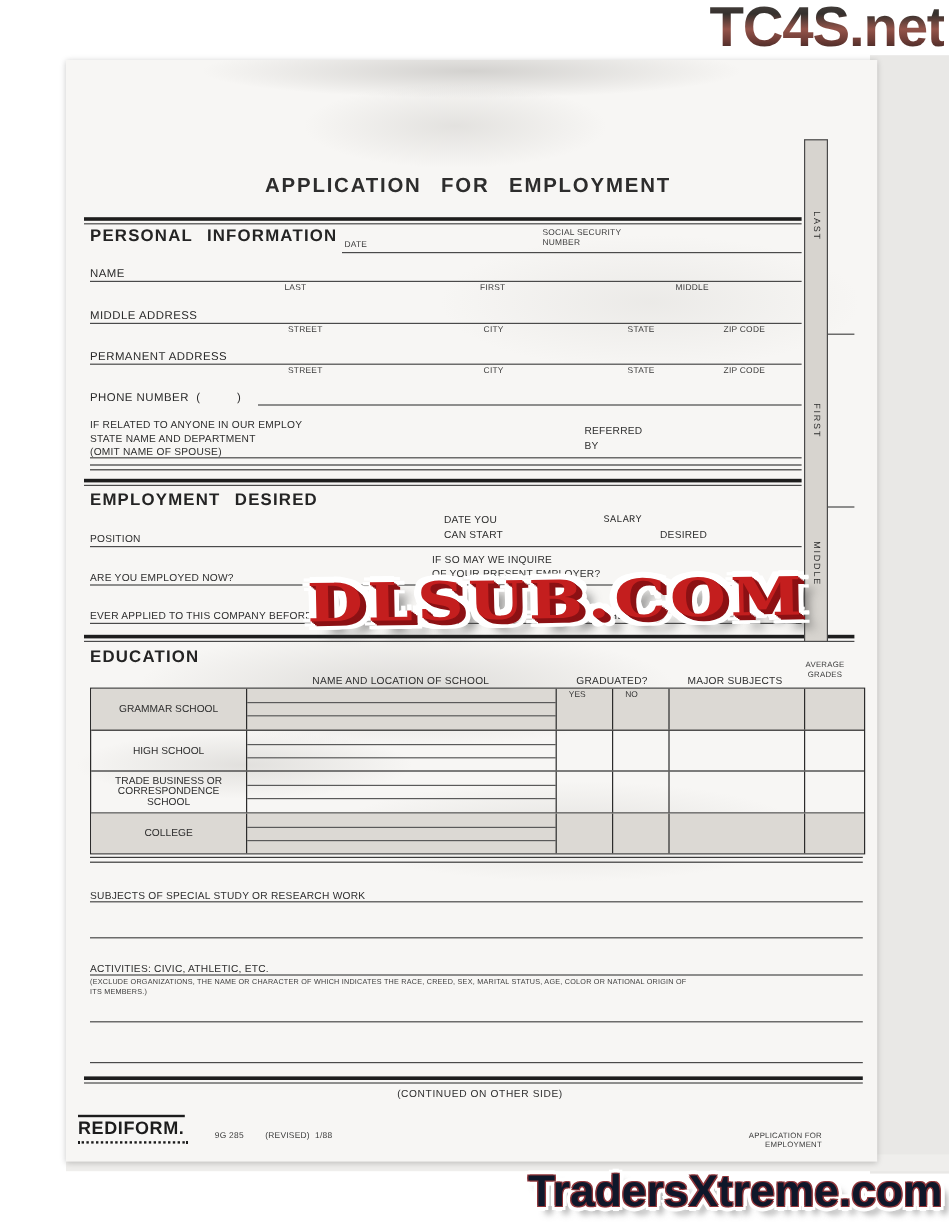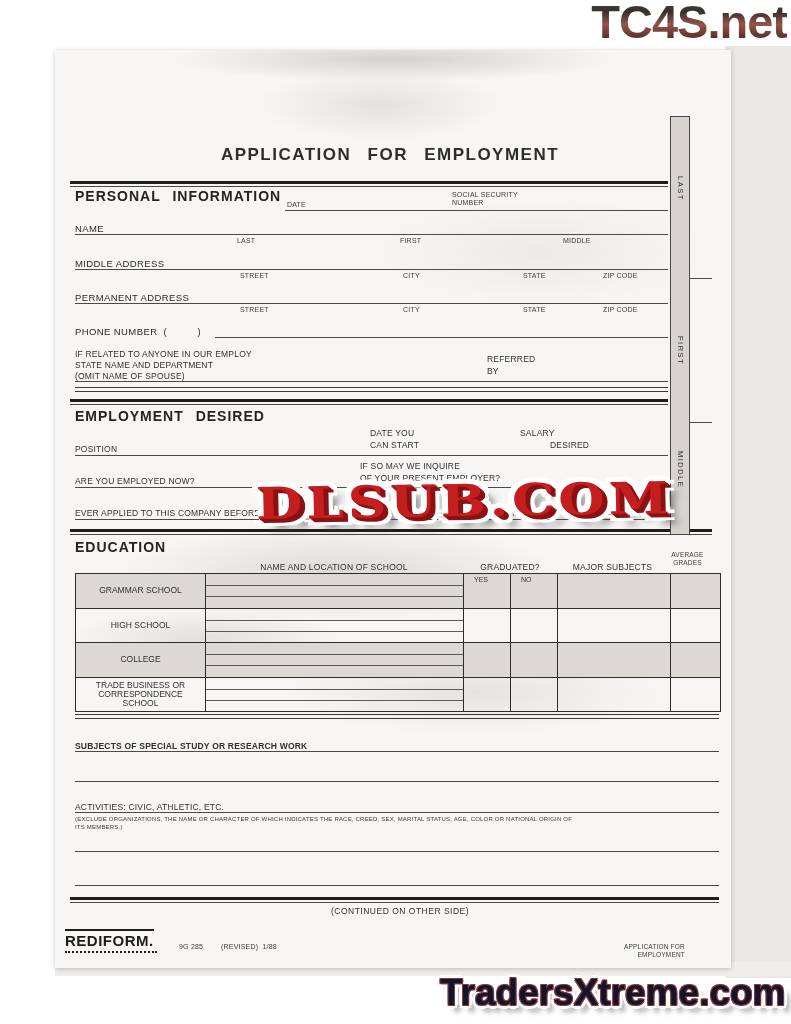--- a/index.html
+++ b/index.html
@@ -142,21 +142,21 @@
     <div class="ln" style="left:20px;top:331px;width:593px;"></div>
     <div class="thin2" style="left:20px;top:337px;width:593px;"></div>
     <div class="thin2" style="left:20px;top:340.5px;width:593px;"></div>
 
     <div class="thick" style="left:15px;top:349px;width:598px;"></div>
     <div class="ln" style="left:15px;top:354px;width:598px;"></div>
 
     <div class="sechead" style="left:20px;top:358px;">EMPLOYMENT DESIRED</div>
     <div class="lbl" style="left:315px;top:378px;">DATE YOU</div>
     <div class="lbl" style="left:315px;top:390px;">CAN START</div>
-    <div class="lbl" style="left:465px;top:378px;">SALARY</div>
+    <div class="lbl" style="left:448px;top:378px;font-family:Liberation Mono, monospace;">SALARY</div>
     <div class="lbl" style="left:475px;top:390px;padding-left:20px;">DESIRED</div>
     <div class="lbl" style="left:20px;top:394px;">POSITION</div>
     <div class="ln" style="left:20px;top:405px;width:593px;"></div>
 
     <div class="lbl" style="left:305px;top:411px;">IF SO MAY WE INQUIRE</div>
     <div class="lbl" style="left:305px;top:423px;">OF YOUR PRESENT EMPLOYER?</div>
     <div class="lbl" style="left:20px;top:426px;">ARE YOU EMPLOYED NOW?</div>
     <div class="ln" style="left:20px;top:437px;width:593px;"></div>
 
     <div class="lbl" style="left:20px;top:458px;">EVER APPLIED TO THIS COMPANY BEFORE?</div>
@@ -193,46 +193,46 @@
       <div class="edu-row">
         <div class="cell c-label">
             <span>HIGH SCHOOL</span>
           </div>
         <div class="cell c-name"></div>
         <div class="cell c-yes"></div>
         <div class="cell c-no"></div>
         <div class="cell c-major"></div>
         <div class="cell c-avg"></div>
       </div>
-      <div class="edu-row shaded">
-        <div class="cell c-label">
-            <span>COLLEGE</span>
+      <div class="edu-row">
+        <div class="cell c-label">
+            <span>TRADE BUSINESS OR CORRESPONDENCE SCHOOL</span>
           </div>
         <div class="cell c-name"></div>
         <div class="cell c-yes"></div>
         <div class="cell c-no"></div>
         <div class="cell c-major"></div>
         <div class="cell c-avg"></div>
       </div>
-      <div class="edu-row">
-        <div class="cell c-label">
-            <span>TRADE BUSINESS OR CORRESPONDENCE SCHOOL</span>
+      <div class="edu-row shaded">
+        <div class="cell c-label">
+            <span>COLLEGE</span>
           </div>
         <div class="cell c-name"></div>
         <div class="cell c-yes"></div>
         <div class="cell c-no"></div>
         <div class="cell c-major"></div>
         <div class="cell c-avg"></div>
       </div>
     </div>
 
     <div class="thin2" style="left:20px;top:664px;width:644px;"></div>
     <div class="thin2" style="left:20px;top:667.5px;width:644px;"></div>
 
-    <div class="lbl" style="left:20px;top:691px;font-weight:bold;">SUBJECTS OF SPECIAL STUDY OR RESEARCH WORK</div>
+    <div class="lbl" style="left:20px;top:691px;">SUBJECTS OF SPECIAL STUDY OR RESEARCH WORK</div>
     <div class="ln" style="left:20px;top:701px;width:644px;"></div>
     <div class="ln" style="left:20px;top:731px;width:644px;"></div>
 
     <div class="lbl" style="left:20px;top:752px;">ACTIVITIES:  CIVIC, ATHLETIC, ETC.</div>
     <div class="ln" style="left:20px;top:762px;width:644px;"></div>
     <div class="tiny" style="left:20px;top:765px;font-size:6px;width:500px;">(EXCLUDE ORGANIZATIONS, THE NAME OR CHARACTER OF WHICH INDICATES THE RACE, CREED, SEX, MARITAL STATUS, AGE, COLOR OR NATIONAL ORIGIN OF ITS MEMBERS.)</div>
 
     <div class="ln" style="left:20px;top:801px;width:644px;"></div>
     <div class="ln" style="left:20px;top:835px;width:644px;"></div>
 

